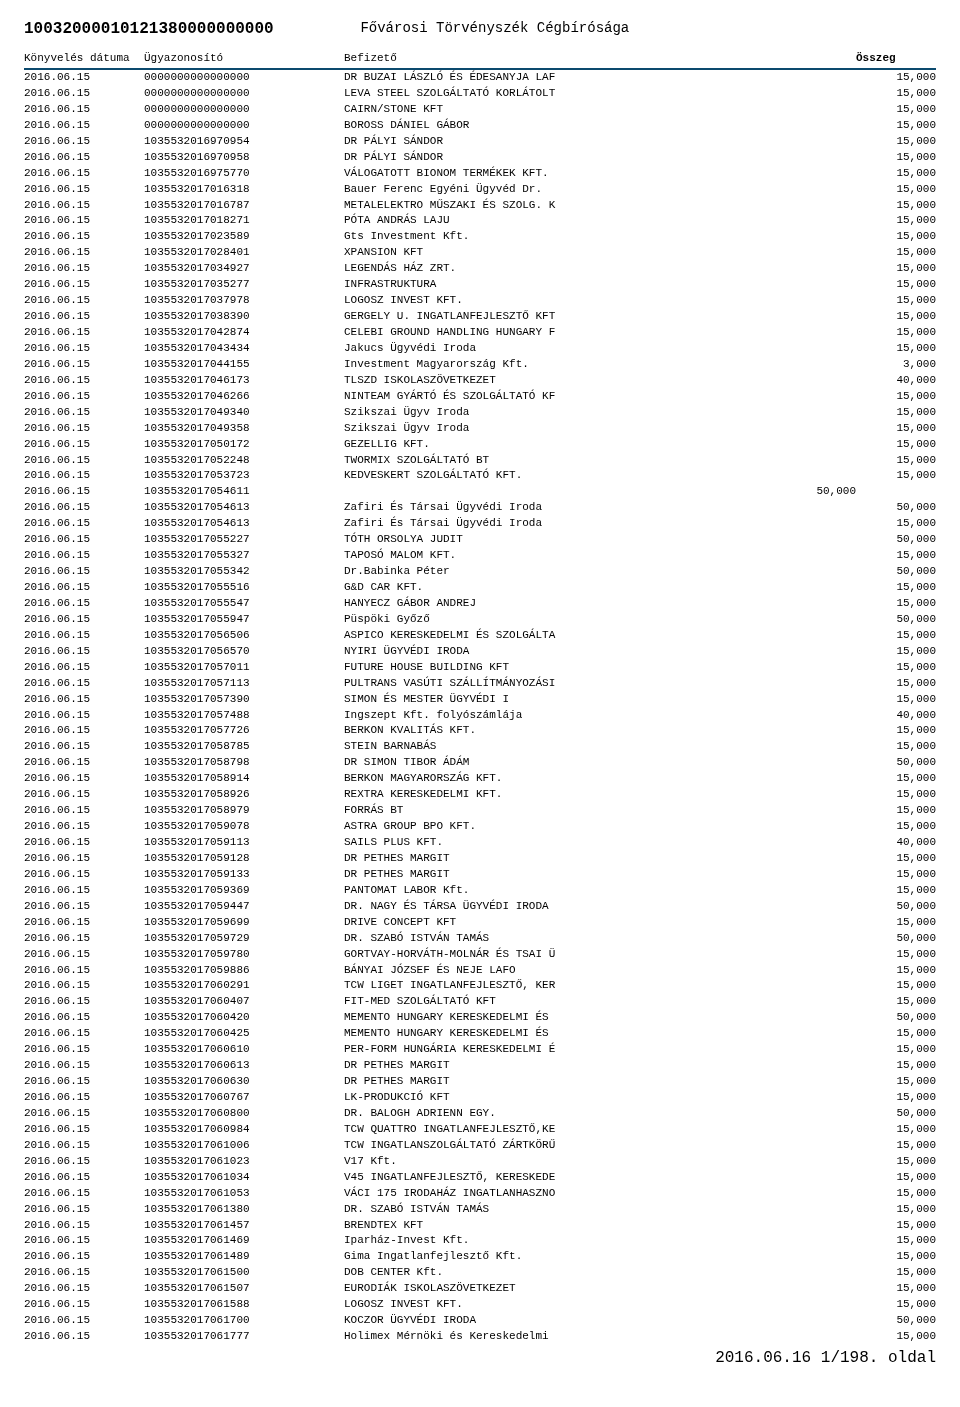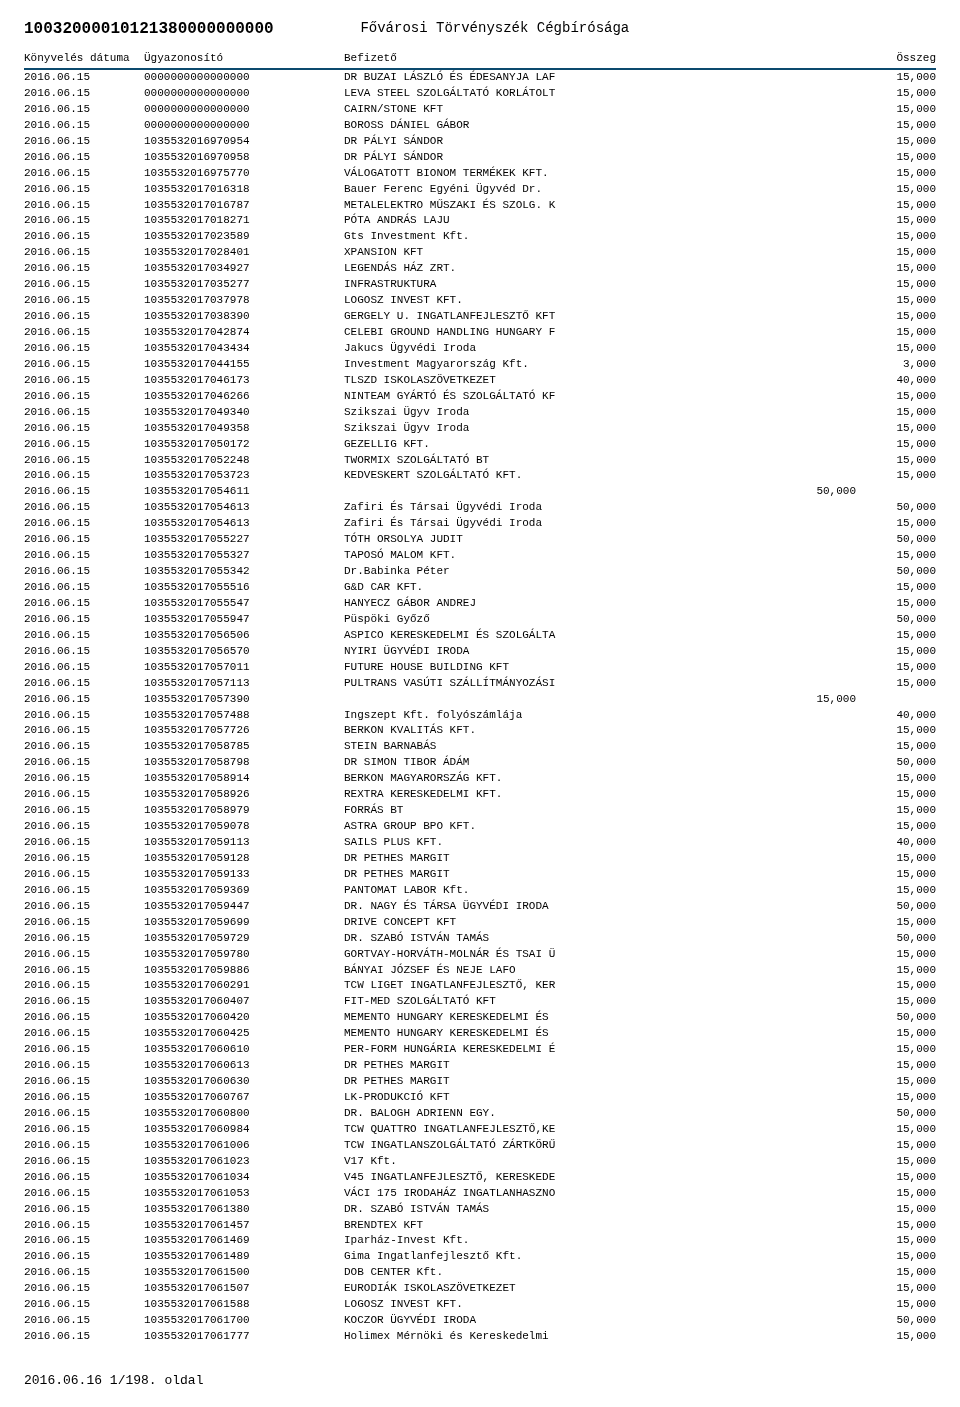--- a/index.html
+++ b/index.html
@@ -35,39 +35,39 @@
     .col-headers span { font-size: 11px; }
     .data-table { width: 100%; }
     .data-row {
       display: grid;
       grid-template-columns: 120px 200px 1fr 80px;
       line-height: 1.45;
     }
     .data-row span { font-size: 11px; white-space: nowrap; overflow: hidden; }
     .amount { text-align: right; }
     .footer {
-      margin-top: 28px;
-      text-align: left;
-      font-size: 13px;
+      margin-top: 4px;
+      text-align: right;
+      font-size: 16px;
     }
   </style>
 </head>
 <body>
 
 <div class="header-top">
   <span class="doc-id">10032000010121380000000000</span>
   <span class="court-name">Fővárosi Törvényszék Cégbírósága</span>
   <span style="width:220px;display:inline-block;"></span>
 </div>
 
 <div class="col-headers">
   <span>Könyvelés dátuma</span>
   <span>Ügyazonosító</span>
   <span>Befizető</span>
-  <span style="text-align:right;">Összeg</span>
+  <span style="text-align:left;font-weight:bold;">Összeg</span>
 </div>
 
 <div class="data-table" id="table-body">
 <div class="data-row">
     <span>2016.06.15</span>
     <span>0000000000000000</span>
     <span>DR BUZAI LÁSZLÓ ÉS ÉDESANYJA LAF</span>
     <span class="amount">15,000</span>
   </div>
     <div class="data-row">
@@ -293,20 +293,21 @@
   </div>
     <div class="data-row">
     <span>2016.06.15</span>
     <span>1035532017057113</span>
     <span>PULTRANS VASÚTI SZÁLLÍTMÁNYOZÁSI</span>
     <span class="amount">15,000</span>
   </div>
     <div class="data-row">
     <span>2016.06.15</span>
     <span>1035532017057390</span>
+    <span>SIMON ÉS MESTER ÜGYVÉDI I</span>
     <span class="amount">15,000</span>
   </div>
     <div class="data-row">
     <span>2016.06.15</span>
     <span>1035532017057488</span>
     <span>Ingszept Kft. folyószámlája</span>
     <span class="amount">40,000</span>
   </div>
     <div class="data-row">
     <span>2016.06.15</span>

